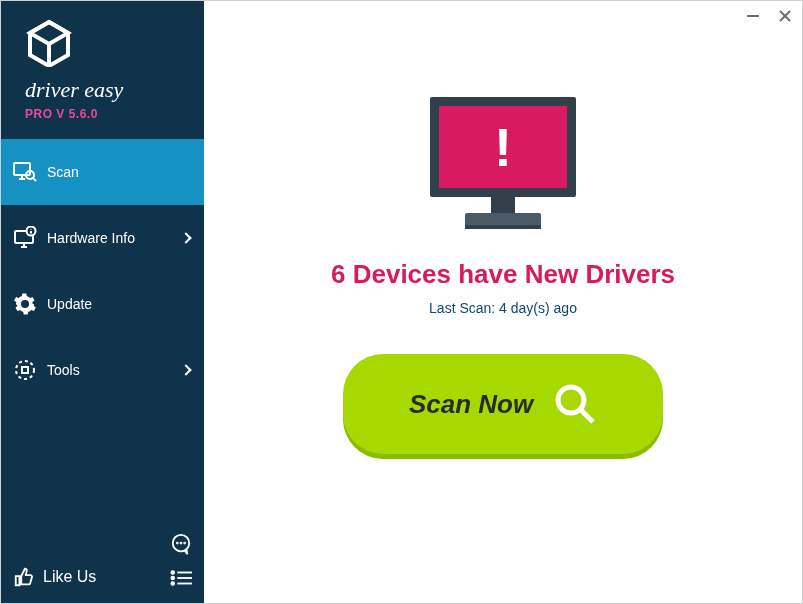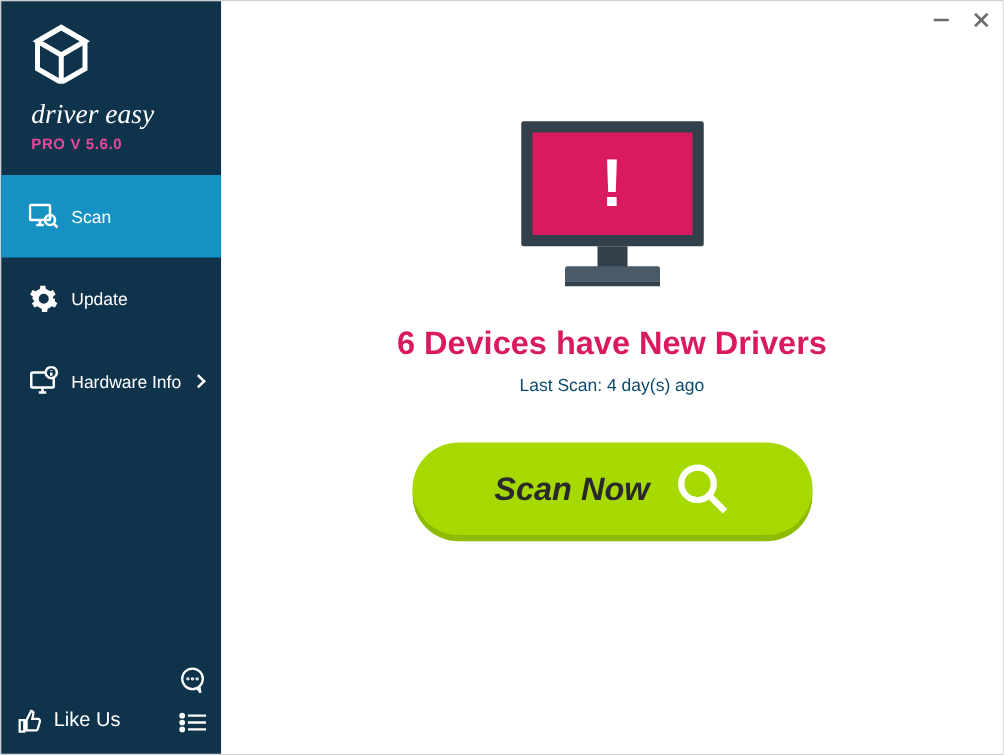--- a/index.html
+++ b/index.html
@@ -1,28 +1,28 @@
 <!DOCTYPE html>
 <html><head>
 <meta charset="utf-8">
 <style>
   * { margin: 0; padding: 0; box-sizing: border-box; font-family: Arial, Helvetica, sans-serif; }
   body { width: 803px; height: 604px; overflow: hidden; background: #fff; }
   .app { display: flex; width: 100%; height: 100%; position: relative; border: 1px solid #d0d0d0; }
 
   
-  .sidebar { width: 176px; background: #10334c; display: flex; flex-direction: column; color: #fff; position: relative; }
+  .sidebar { width: 203px; background: #10334c; display: flex; flex-direction: column; color: #fff; position: relative; }
 
   .logo-block { padding: 18px 12px 12px 24px; }
   .logo-hex { width: 48px; height: 48px; }
   .brand { font-family: Georgia, 'Times New Roman', serif; font-style: italic; font-size: 22px; color: #fff; margin-top: 6px; }
   .version { color: #ec4899; font-size: 12px; font-weight: bold; margin-top: 4px; letter-spacing: 0.5px; }
 
   .nav { margin-top: 6px; flex: 1; }
-  .nav-item { display: flex; align-items: center; height: 66px; padding-left: 22px; cursor: pointer; position: relative; color: #fff; font-size: 14px; }
+  .nav-item { display: flex; align-items: center; height: 66px; padding-left: 12px; cursor: pointer; position: relative; color: #fff; font-size: 14px; }
   .nav-item.active { background: #1691c3; }
   .nav-icon { width: 24px; height: 24px; display: flex; align-items: center; justify-content: center; margin-right: 10px; fill: #fff; }
   .nav-label { flex: 1; }
   .chevron { margin-right: 14px; width: 8px; height: 8px; border-top: 2px solid #fff; border-right: 2px solid #fff; transform: rotate(45deg); }
 
   .bottom-bar { display: flex; align-items: center; height: 52px; padding: 0 12px; color: #fff; font-size: 16px; }
   .bottom-bar .like-icon { width: 22px; height: 22px; margin-right: 8px; fill: none; stroke: #fff; stroke-width: 2; }
   .bottom-right-icons { position: absolute; right: 12px; bottom: 48px; }
   .feedback-icon { width: 22px; height: 22px; stroke: #fff; fill: none; stroke-width: 2; display:block; }
   .menu-icon { width: 22px; height: 18px; stroke: #fff; fill: none; stroke-width: 2; position: absolute; right: 12px; bottom: 16px; }
@@ -37,21 +37,21 @@
   .monitor-wrap { position: relative; width: 160px; height: 140px; }
   .monitor-screen { position: absolute; left: 7px; top: 0; width: 146px; height: 100px; background: #da1a60; border: 9px solid #31404b; border-radius: 2px; display:flex; align-items:center; justify-content:center; }
   .bang { font-size: 54px; color: #fff; font-weight: bold; font-family: Arial; }
   .monitor-neck { position: absolute; left: 68px; top: 100px; width: 24px; height: 18px; background: #31404b; }
   .monitor-base { position: absolute; left: 42px; top: 116px; width: 76px; height: 12px; background: #4a5a66; border-radius: 2px 2px 0 0; }
   .monitor-base::after { content:""; position:absolute; left:0; right:0; bottom:-4px; height:4px; background:#31404b;}
 
   .headline { margin-top: 22px; font-size: 26px; font-weight: bold; color: #da1a60; }
   .subline { margin-top: 10px; font-size: 14px; color: #0c4a6e; }
 
-  .scan-btn { margin-top: 38px; width: 320px; height: 74px; background: #a5d900; border: none; border-radius: 40px; cursor: pointer; display: flex; align-items: center; justify-content: center; gap: 20px; box-shadow: 0 5px 0 #8cbb00; }
+  .scan-btn { margin-top: 38px; width: 320px; height: 100px; background: #a5d900; border: none; border-radius: 40px; cursor: pointer; display: flex; align-items: center; justify-content: center; gap: 20px; box-shadow: 0 5px 0 #8cbb00; }
   .scan-btn-label { font-size: 26px; font-weight: bold; font-style: italic; color: #2a2a2a; }
   .scan-btn svg { width: 44px; height: 44px; stroke: #fff; fill: none; stroke-width: 5; }
 
 </style>
 </head>
 <body>
 
 <div class="app">
 
   <div class="sidebar">
@@ -75,42 +75,52 @@
             <line x1="9" y1="15" x2="9" y2="19"></line>
             <circle cx="17" cy="15" r="4"></circle>
             <line x1="20" y1="18" x2="23" y2="21"></line>
           </svg>
         </span>
         <span class="nav-label">Scan</span>
       </div>
 
       <div class="nav-item">
         <span class="nav-icon">
-          <svg viewBox="0 0 24 24" width="24" height="24" fill="#fff">
-            <path d="M12 8a4 4 0 100 8 4 4 0 000-8zm9 4a9 9 0 01-.2 1.9l2.1 1.6-2 3.5-2.5-1a9 9 0 01-3.3 1.9l-.4 2.6h-4l-.4-2.6a9 9 0 01-3.3-1.9l-2.5 1-2-3.5 2.1-1.6A9 9 0 013 12c0-.65.07-1.29.2-1.9L1.1 8.5l2-3.5 2.5 1a9 9 0 013.3-1.9L9.3 1.5h4l.4 2.6a9 9 0 013.3 1.9l2.5-1 2 3.5-2.1 1.6c.13.61.2 1.25.2 1.9z"></path>
-          </svg>
-        </span>
-        <span class="nav-label">Update</span>
-      </div>
-
-      <div class="nav-item">
-        <span class="nav-icon">
           <svg viewBox="0 0 24 24" width="24" height="24" stroke="#fff" fill="none" stroke-width="2">
             <rect x="2" y="5" width="18" height="12" rx="1"></rect>
             <line x1="8" y1="21" x2="14" y2="21"></line>
             <line x1="11" y1="17" x2="11" y2="21"></line>
             <circle cx="18" cy="5" r="4.5" fill="#10334c" stroke="#fff"></circle>
             <line x1="18" y1="3" x2="18" y2="3.5" stroke="#fff"></line>
             <line x1="18" y1="5" x2="18" y2="7.5" stroke="#fff"></line>
           </svg>
         </span>
         <span class="nav-label">Hardware Info</span>
         <span class="chevron"></span>
       </div>
 
+      <div class="nav-item">
+        <span class="nav-icon">
+          <svg viewBox="0 0 24 24" width="24" height="24" fill="#fff">
+            <path d="M12 8a4 4 0 100 8 4 4 0 000-8zm9 4a9 9 0 01-.2 1.9l2.1 1.6-2 3.5-2.5-1a9 9 0 01-3.3 1.9l-.4 2.6h-4l-.4-2.6a9 9 0 01-3.3-1.9l-2.5 1-2-3.5 2.1-1.6A9 9 0 013 12c0-.65.07-1.29.2-1.9L1.1 8.5l2-3.5 2.5 1a9 9 0 013.3-1.9L9.3 1.5h4l.4 2.6a9 9 0 013.3 1.9l2.5-1 2 3.5-2.1 1.6c.13.61.2 1.25.2 1.9z"></path>
+          </svg>
+        </span>
+        <span class="nav-label">Update</span>
+      </div>
+
+      <div class="nav-item">
+        <span class="nav-icon">
+          <svg viewBox="0 0 24 24" width="24" height="24" stroke="#fff" fill="none" stroke-width="2">
+            <circle cx="12" cy="12" r="9" stroke-dasharray="3 3"></circle>
+            <rect x="9" y="9" width="6" height="6"></rect>
+          </svg>
+        </span>
+        <span class="nav-label">Tools</span>
+        <span class="chevron"></span>
+      </div>
     </div>
 
     <div class="bottom-right-icons">
       <svg class="feedback-icon" viewBox="0 0 24 24">
         <circle cx="12" cy="11" r="9"></circle>
         <circle cx="8" cy="11" r="0.5" fill="#fff"></circle>
         <circle cx="12" cy="11" r="0.5" fill="#fff"></circle>
         <circle cx="16" cy="11" r="0.5" fill="#fff"></circle>
         <path d="M16 19 L19 23 L18 18"></path>
       </svg>

